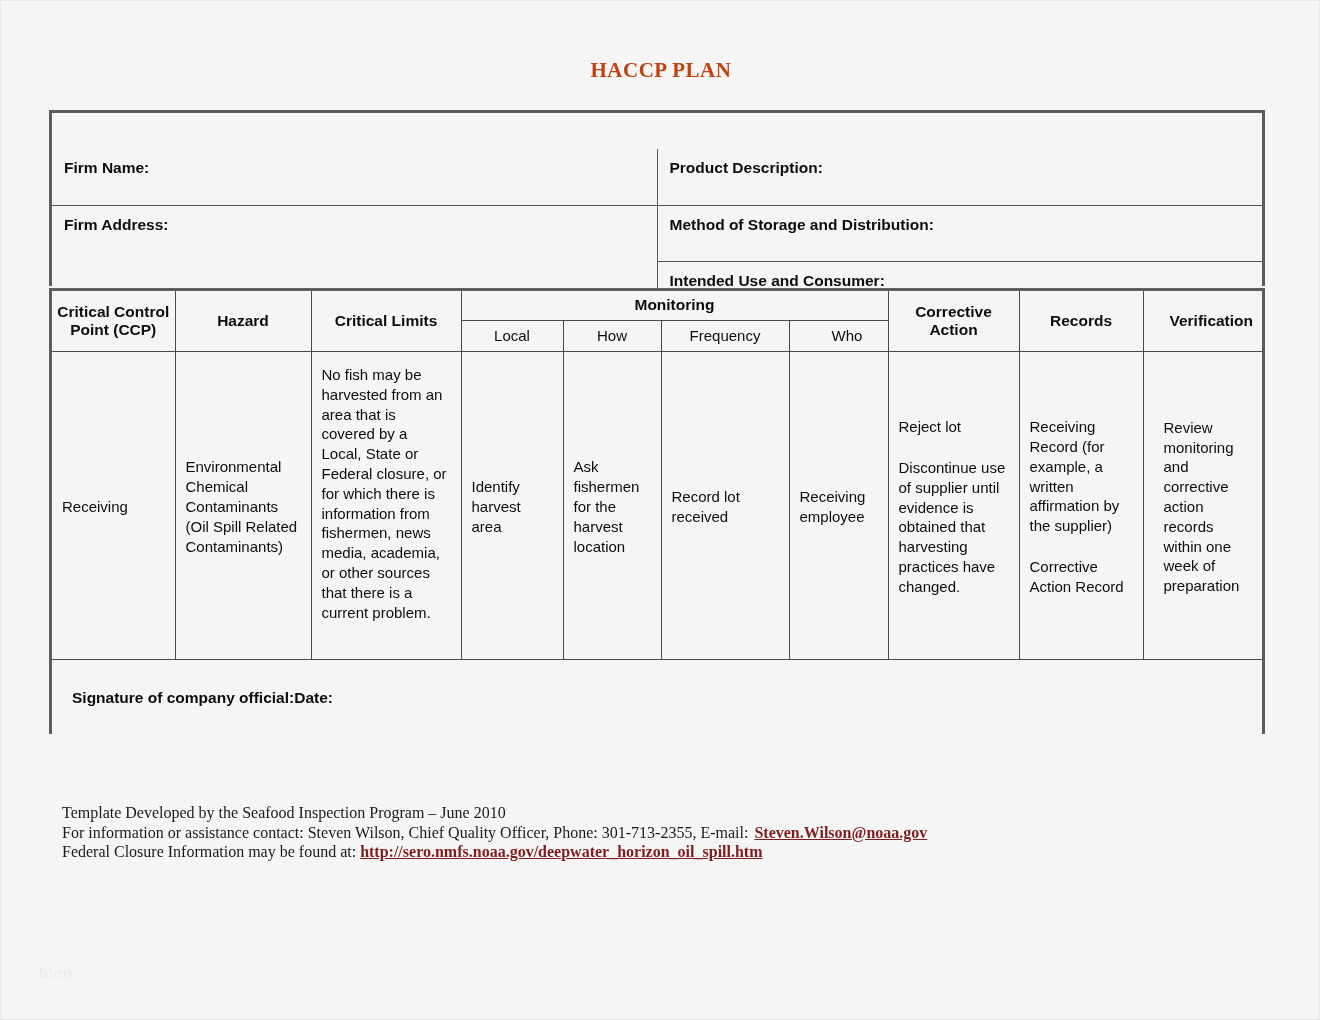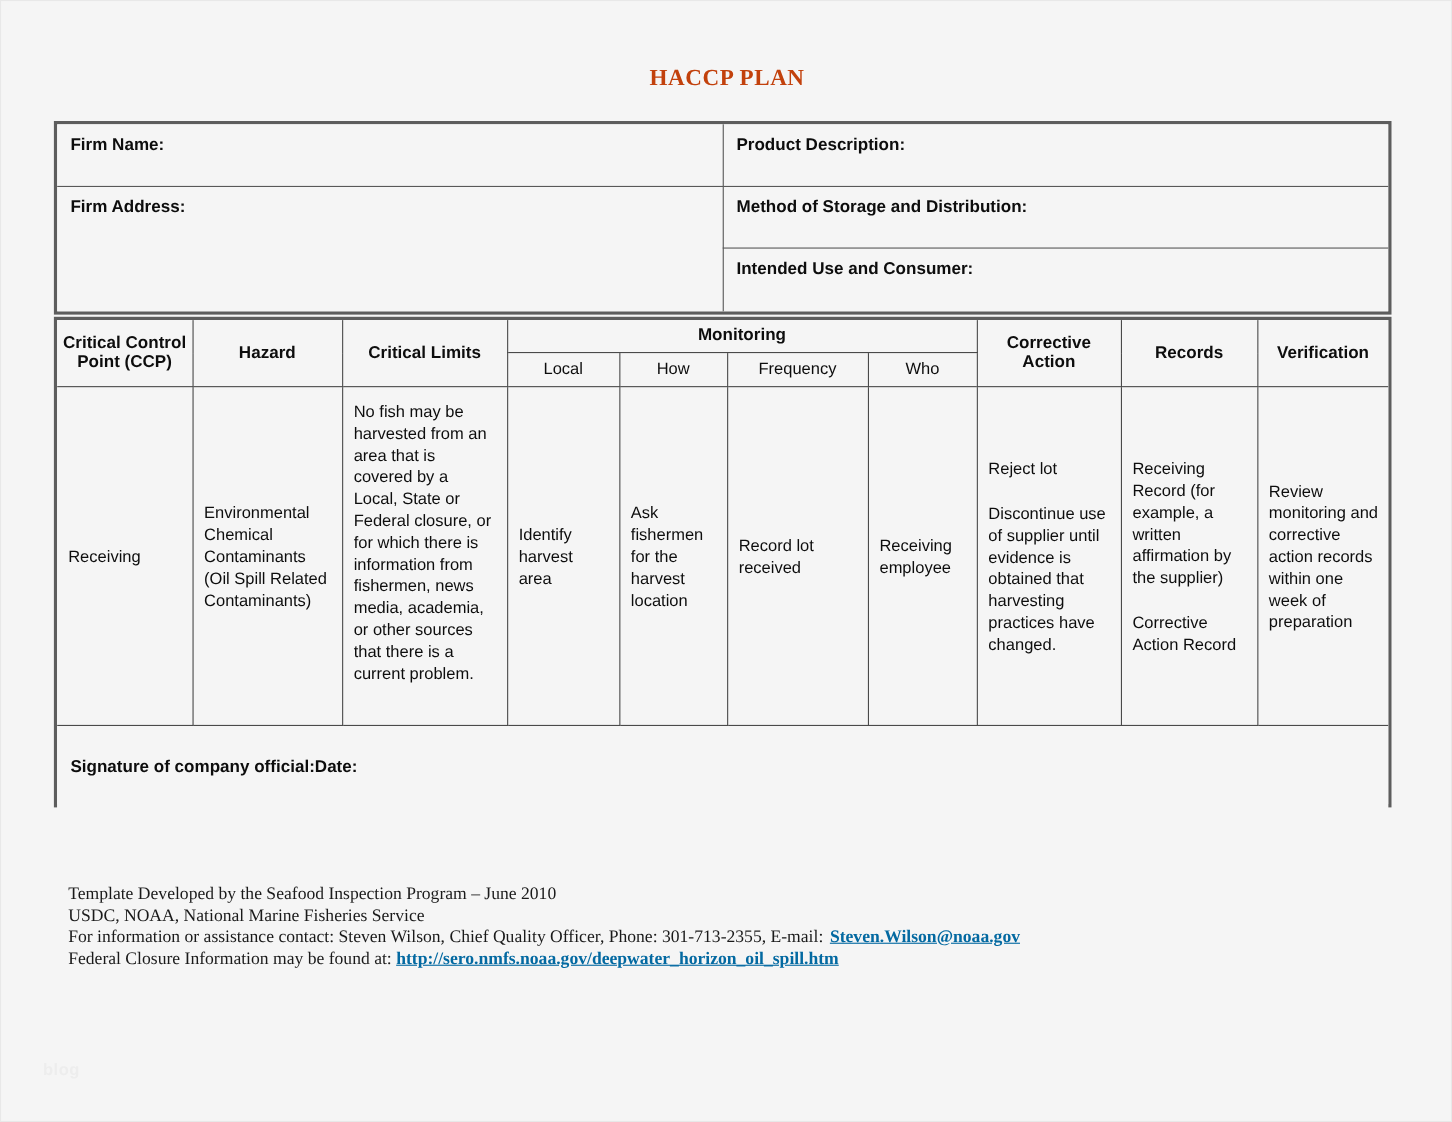--- a/index.html
+++ b/index.html
@@ -60,20 +60,21 @@
     width: 1216px;
     height: 446px;
   }
 
   
   .hdr-table {
     width: 100%;
     height: 100%;
     border-collapse: collapse;
     table-layout: fixed;
+    margin-top: 36px;
   }
   .hdr-table td {
     border: 1px solid #585858;
     vertical-align: top;
     padding: 10px 0 0 12px;
     font-size: 15.5px;
     font-weight: bold;
     color: #0d0d0d;
     background: #f5f5f5;
   }
@@ -134,36 +135,36 @@
     display: flex;
     align-items: center;
   }
   .sig-date {
   }
 
   
   .haccp tr:first-child th { border-top: none; }
   .haccp tr:last-child td { border-bottom: none; }
   .haccp th:first-child, .haccp td:first-child { border-left: none; }
-  .haccp th:last-child, .haccp td:last-child { border-right: none; }
+  .haccp th:last-child, .haccp td:last-child { border-right: none; padding-left: 20px; }
 
   
   .footer {
     position: absolute;
     left: 61px;
     top: 802px;
     width: 1100px;
     font-family: "Liberation Serif", serif;
     font-size: 16px;
     line-height: 19.5px;
     color: #1a1a1a;
   }
   .footer div { white-space: nowrap; }
   .link {
-    color: #0369a1;
+    color: #7f1d1d;
     font-weight: bold;
     text-decoration: underline;
   }
   .link.email { margin-left: 6px; }
 
   
   .watermark {
     position: absolute;
     left: 38px;
     top: 963px;
@@ -267,21 +268,20 @@
             <span class="sig-date">Date:</span>
           </div>
         </td>
       </tr>
     </tbody>
       </table>
   </div>
 
   <div class="footer">
     <div>Template Developed by the Seafood Inspection Program – June 2010</div>
-    <div>USDC, NOAA, National Marine Fisheries Service</div>
     <div>
       <span>For information or assistance contact: Steven Wilson, Chief Quality Officer, Phone: 301-713-2355, E-mail:</span><a class="link email" href="#">Steven.Wilson@noaa.gov</a>
     </div>
     <div>
       <span>Federal Closure Information may be found at:</span>
       <a class="link" href="#">http://sero.nmfs.noaa.gov/deepwater_horizon_oil_spill.htm</a>
     </div>
   </div>
 
   <div class="watermark">blog</div>

